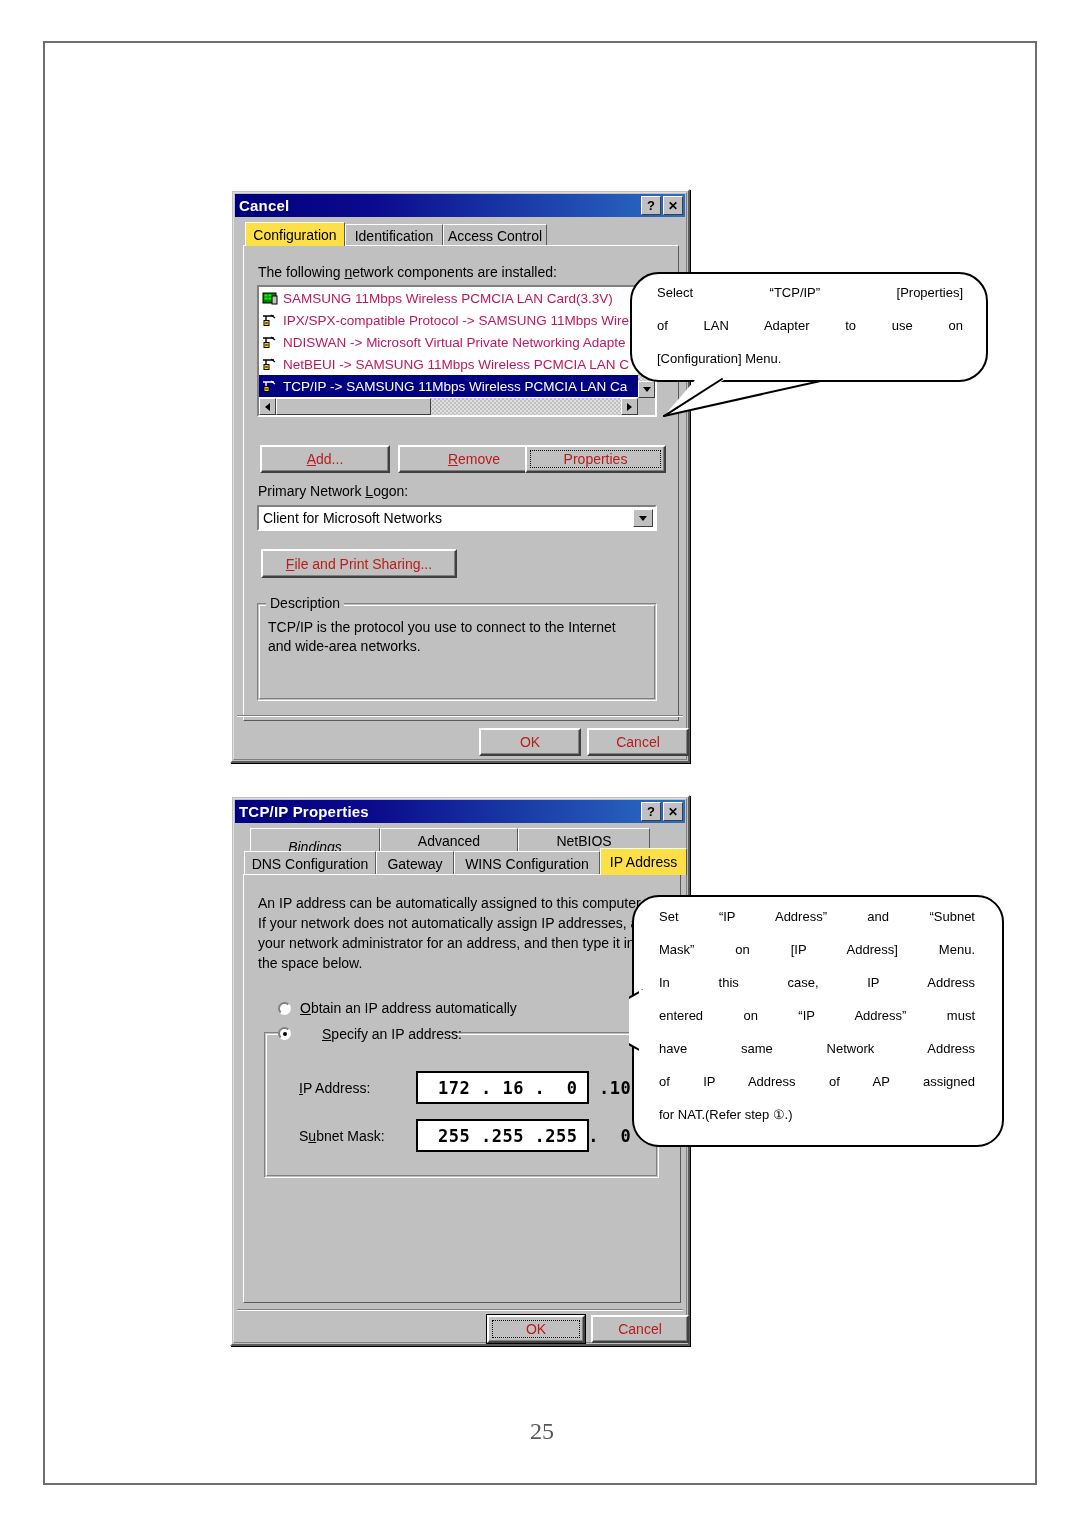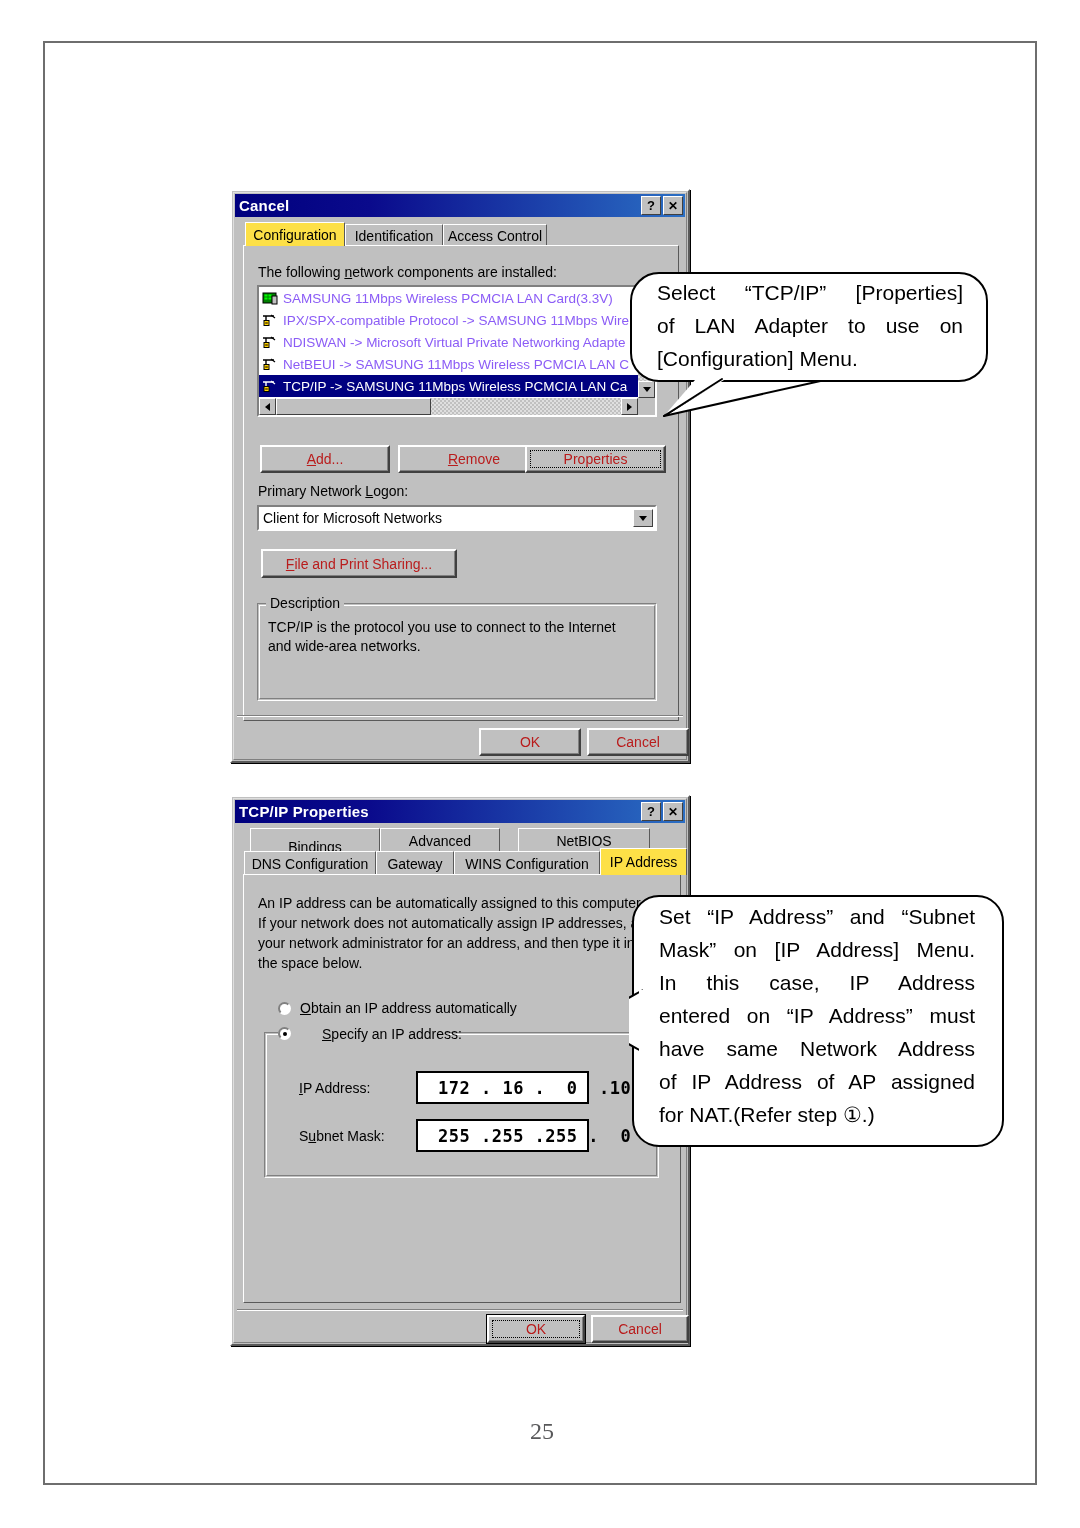--- a/index.html
+++ b/index.html
@@ -147,21 +147,21 @@
     border-bottom: 2px solid #ffffff;
     box-sizing: border-box;
     overflow: hidden;
   }
   .list-row {
     height: 22px;
     display: flex;
     align-items: center;
     padding-left: 3px;
     font-size: 13.5px;
-    color: #8b5cf6;
+    color: #be185d;
     white-space: nowrap;
     overflow: hidden;
   }
   .list-row.selected {
     background: #000080;
     color: #ffffff;
   }
 
   .ico {
     width: 16px;
@@ -381,21 +381,21 @@
     box-sizing: border-box;
   }
 
   
   .callout {
     position: absolute;
   }
   .callout svg { display: block; }
   .callout-text {
     position: absolute;
-    font-size: 21px;
+    font-size: 13px;
     line-height: 33px;
     color: #000000;
     text-align: justify;
     text-align-last: left;
   }
   .callout-text .line {
     display: block;
     text-align: justify;
     text-align-last: justify;
     white-space: nowrap;
@@ -567,24 +567,24 @@
 
   <div class="win-dialog" style="left:185px; top:752px; width:460px; height:551px;">
     <div class="inner-bevel"></div>
 
     <div class="titlebar">
       <span class="titlebar-text">TCP/IP Properties</span>
       <span class="tb-btn">?</span>
       <span class="tb-btn" style="font-size:12px;">✕</span>
     </div>
 
-    <div class="tab" style="left:18px; top:31px; width:130px; height:37px;">
+    <div class="tab" style="left:18px; top:31px; width:130px; height:37px;font-style:italic;">
       <span>Bindings</span>
     </div>
-    <div class="tab" style="left:148px; top:31px; width:120px; height:24px;">
+    <div class="tab" style="left:148px; top:31px; width:138px; height:24px;">
       <span>Advanced</span>
     </div>
     <div class="tab" style="left:286px; top:31px; width:132px; height:24px;">
       <span>NetBIOS</span>
     </div>
 
     <div class="tab" style="left:12px; top:54px; width:132px; height:24px;">
       <span>DNS Configuration</span>
     </div>
     <div class="tab" style="left:144px; top:54px; width:78px; height:24px;">

